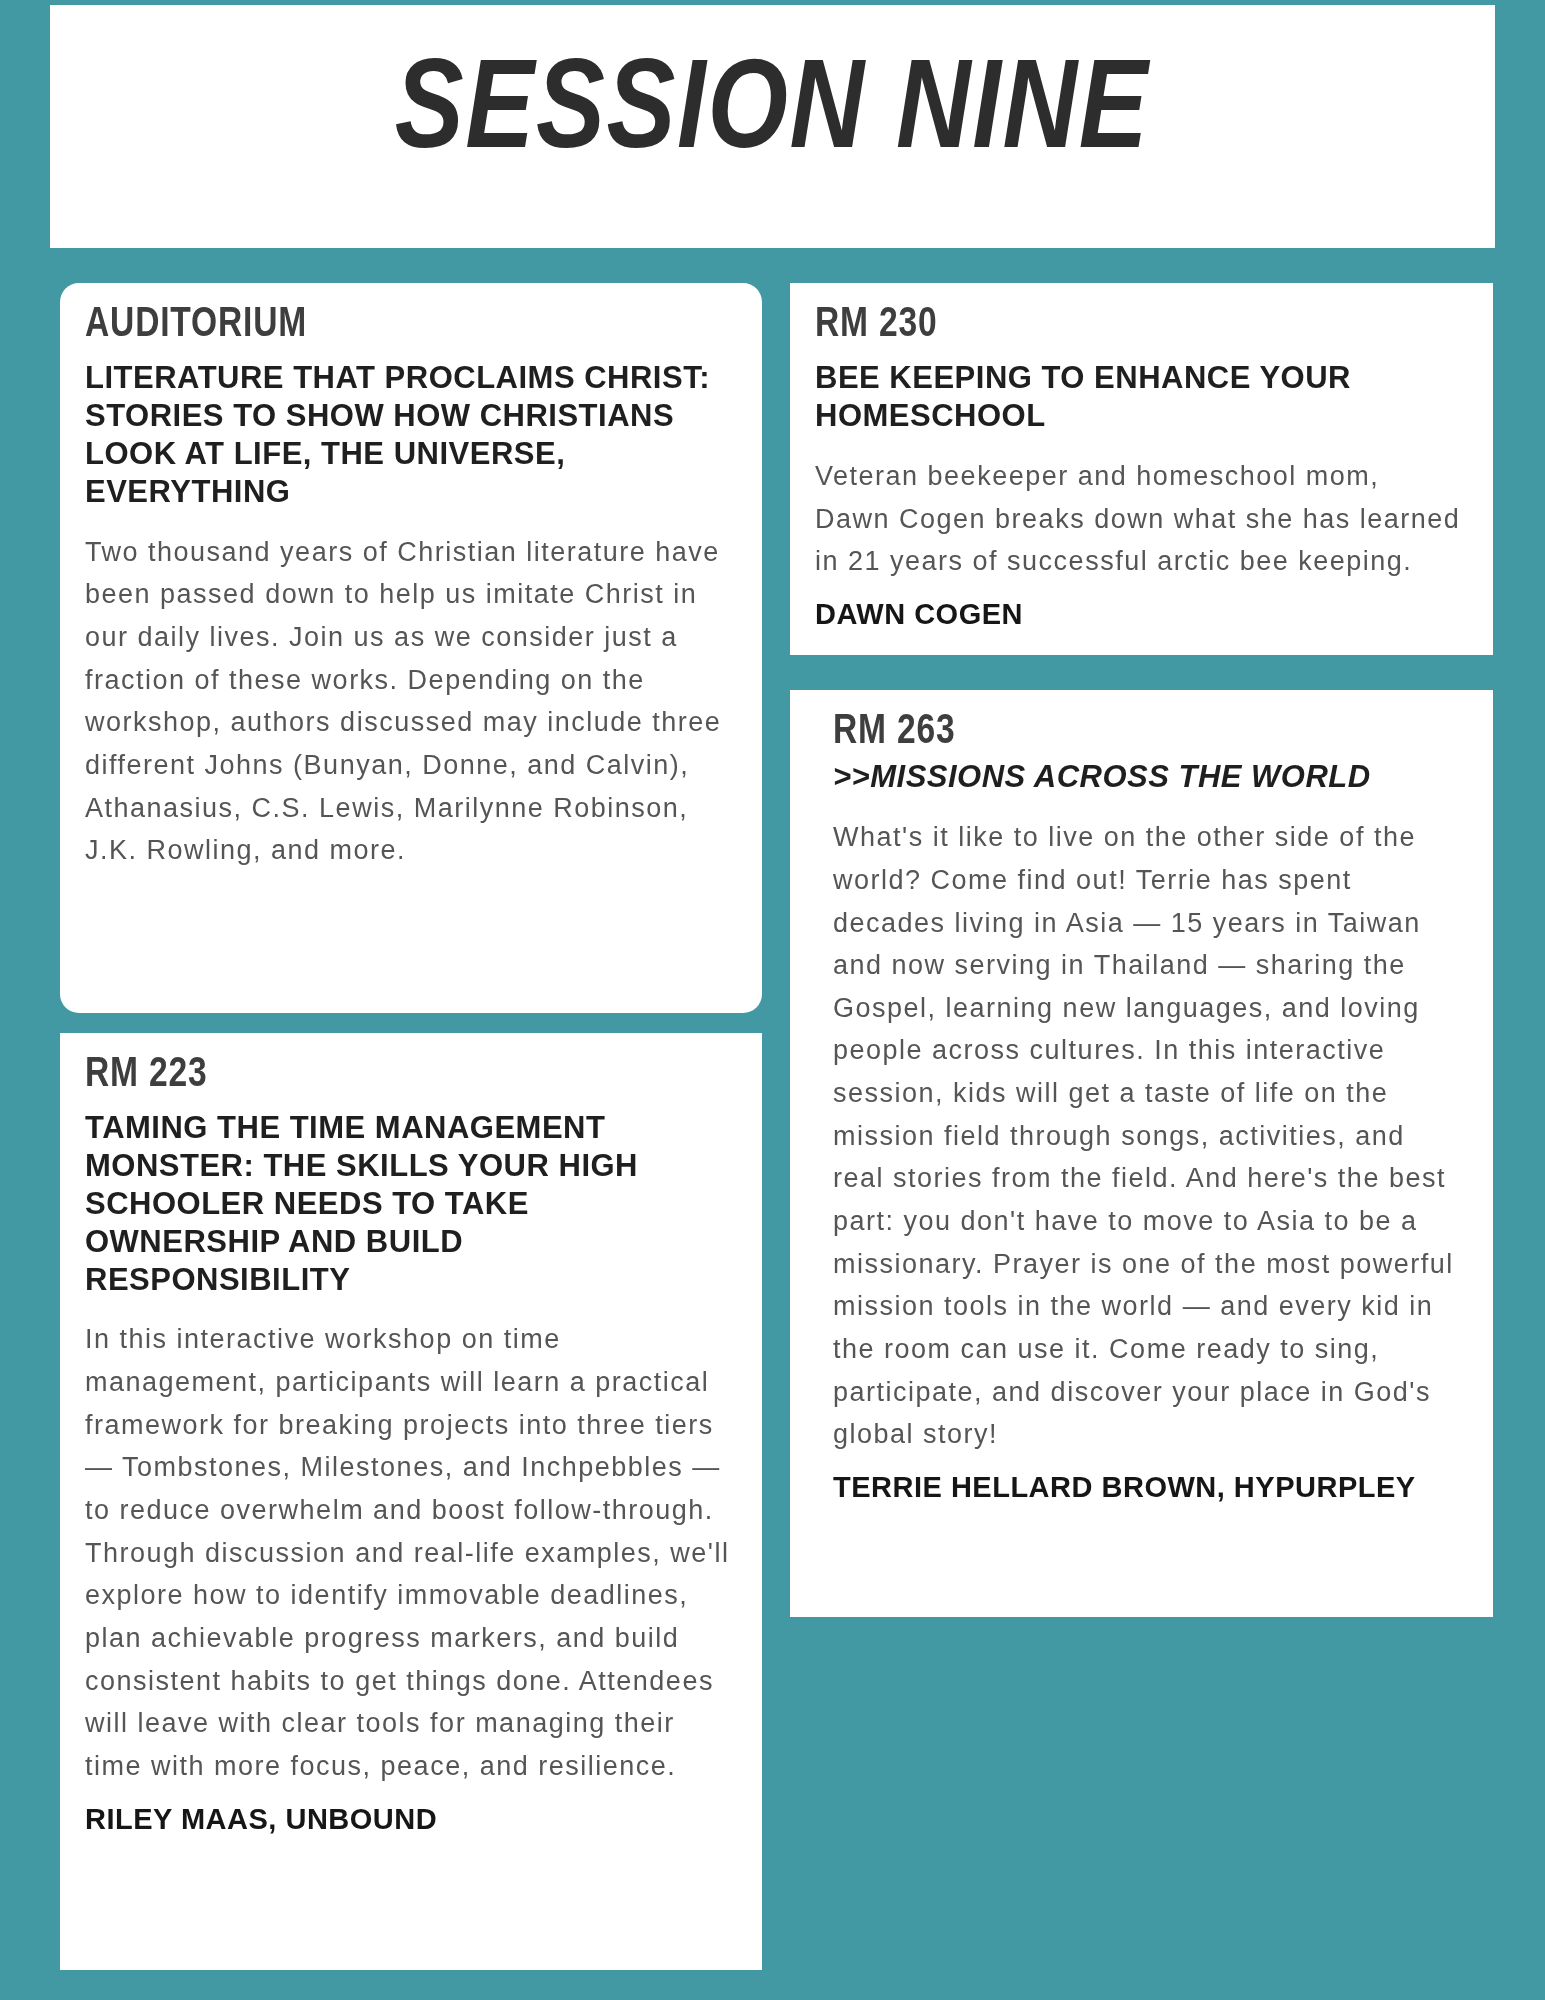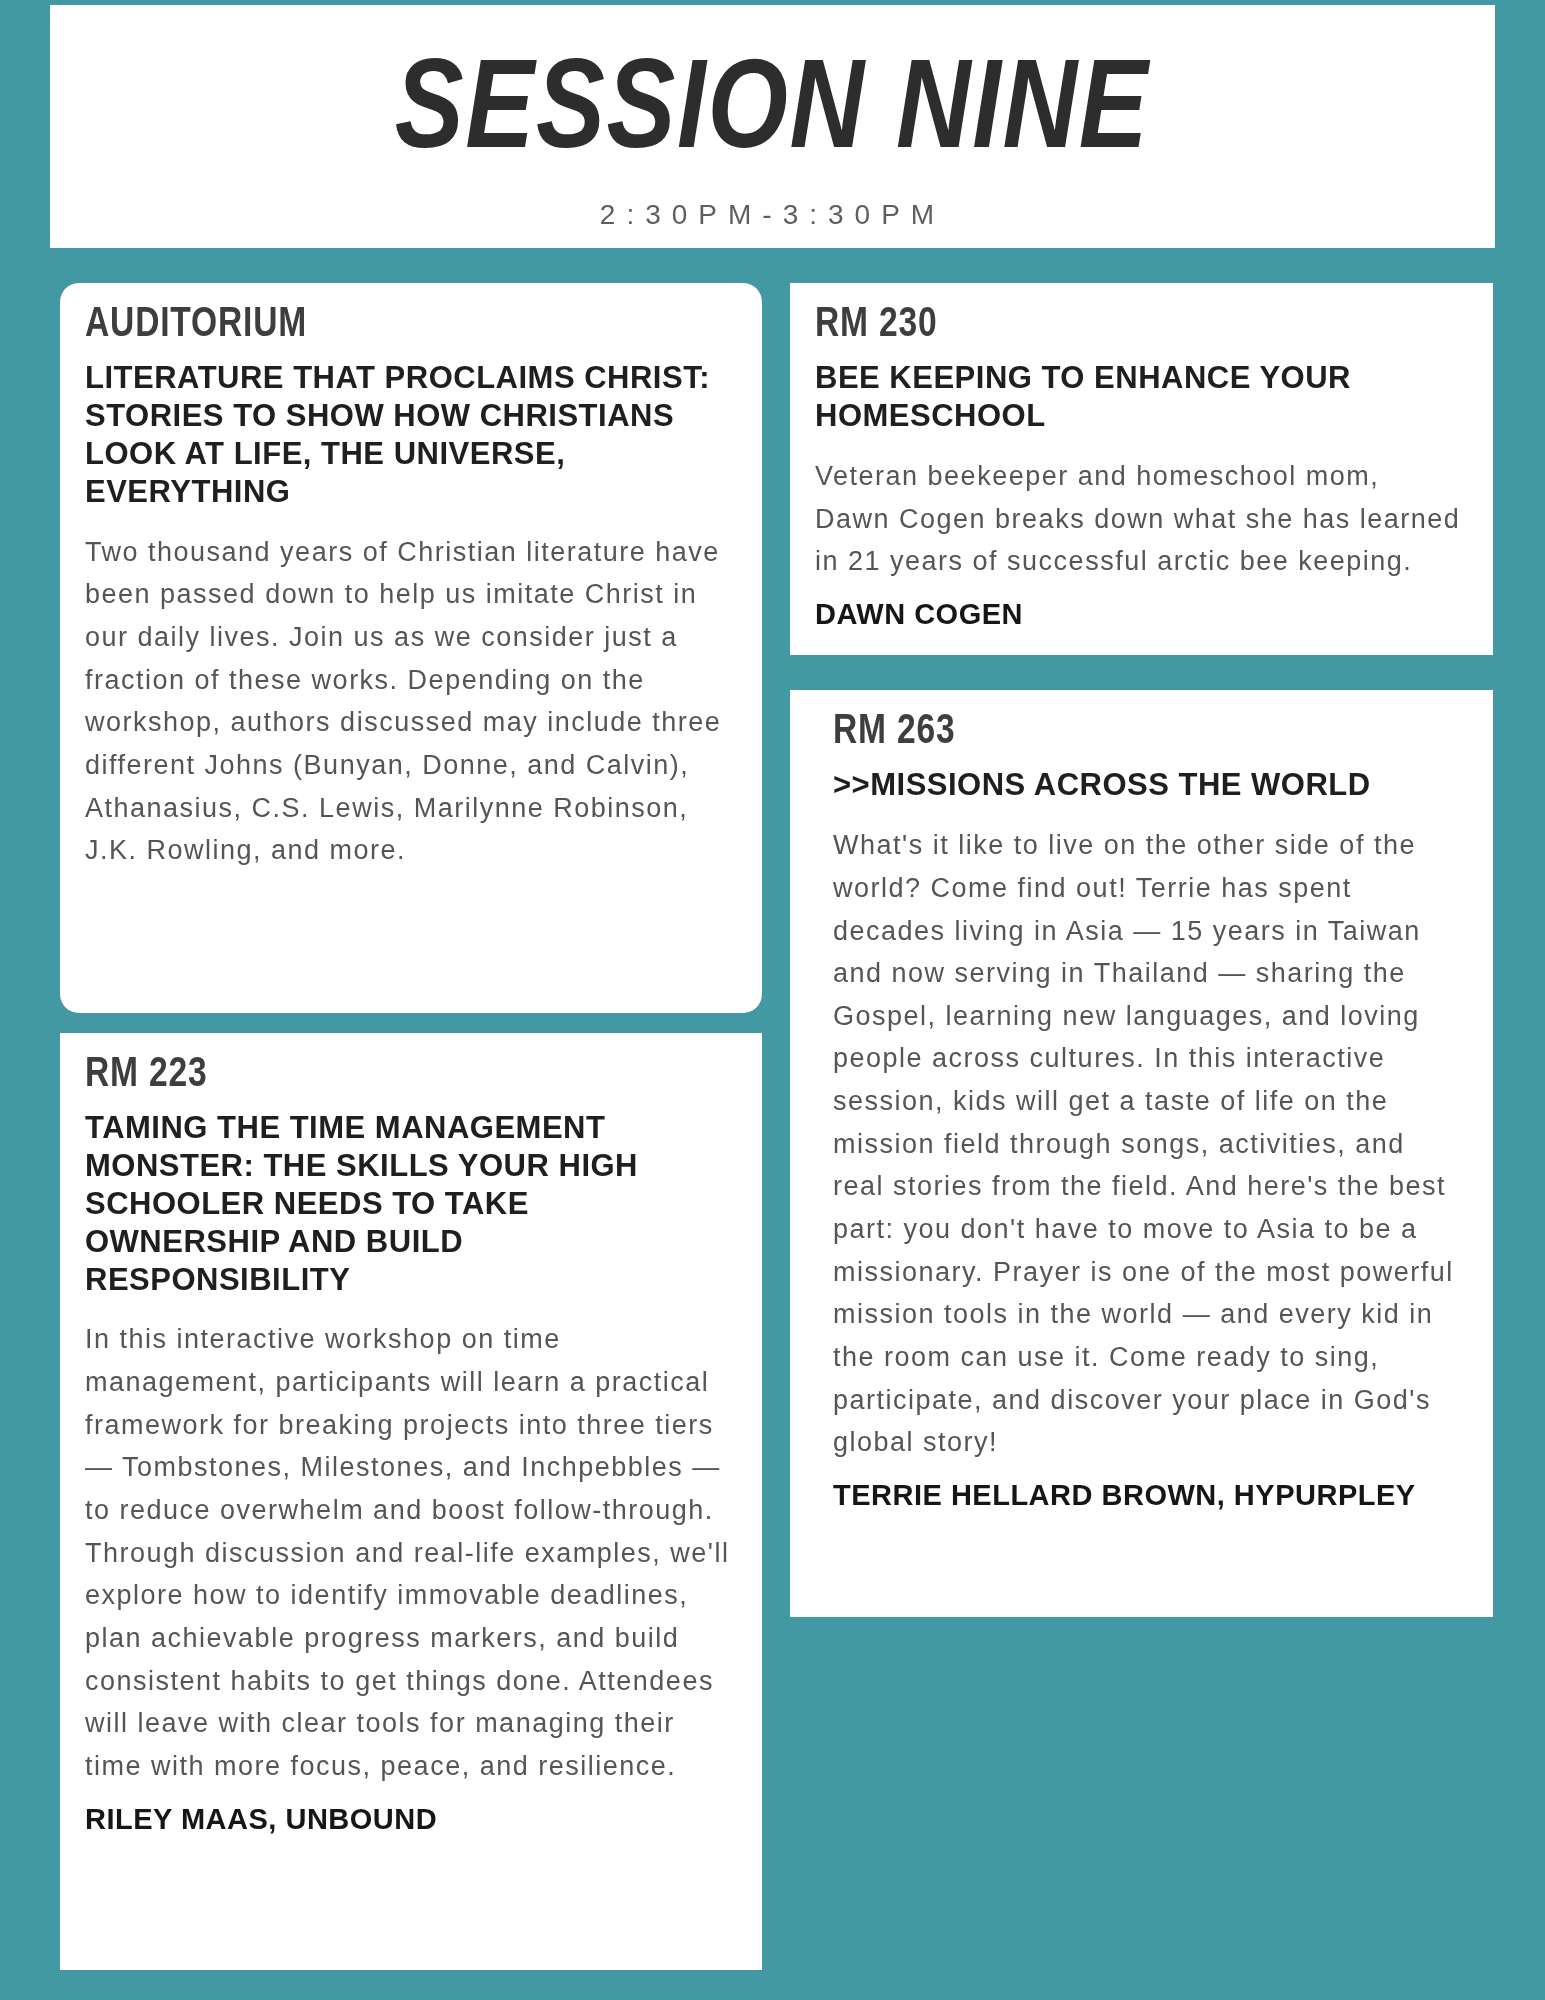--- a/index.html
+++ b/index.html
@@ -79,32 +79,31 @@
     letter-spacing: 1.5px;
   }
   .speaker {
     margin: 14px 0 0 0;
     font-size: 29px;
     font-weight: 700;
     color: #161616;
     letter-spacing: 0.5px;
     line-height: 1.2;
   }
-  .card-rm263 .session-title { margin-top: 12px; }
+  .card-rm263 .session-title { margin-top: 4px; font-style: italic; }
 </style>
 </head>
 <body>
 
 <div class="page">
 
   <header class="header">
     <div class="title-wrap">
       <span class="main-title">SESSION NINE</span>
     </div>
-    <div class="time">2:30PM-3:30PM</div>
   </header>
 
   <article class="card card-auditorium">
     <h2 class="room"><span>AUDITORIUM</span></h2>
     <h3 class="session-title">LITERATURE THAT PROCLAIMS CHRIST: STORIES TO SHOW HOW CHRISTIANS LOOK AT LIFE, THE UNIVERSE, EVERYTHING</h3>
     <p class="desc">Two thousand years of Christian literature have been passed down to help us imitate Christ in our daily lives. Join us as we consider just a fraction of these works. Depending on the workshop, authors discussed may include three different Johns (Bunyan, Donne, and Calvin), Athanasius, C.S. Lewis, Marilynne Robinson, J.K. Rowling, and more.</p>
   </article>
 
   <article class="card card-rm223">
     <h2 class="room"><span>RM 223</span></h2>

